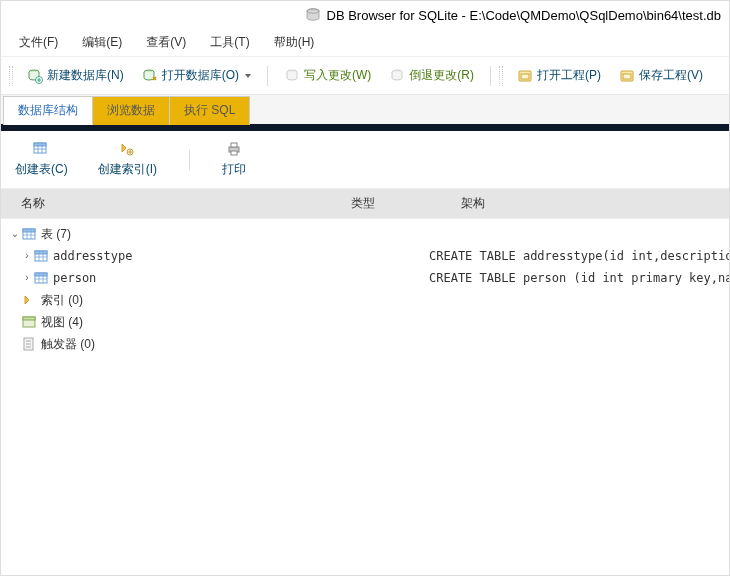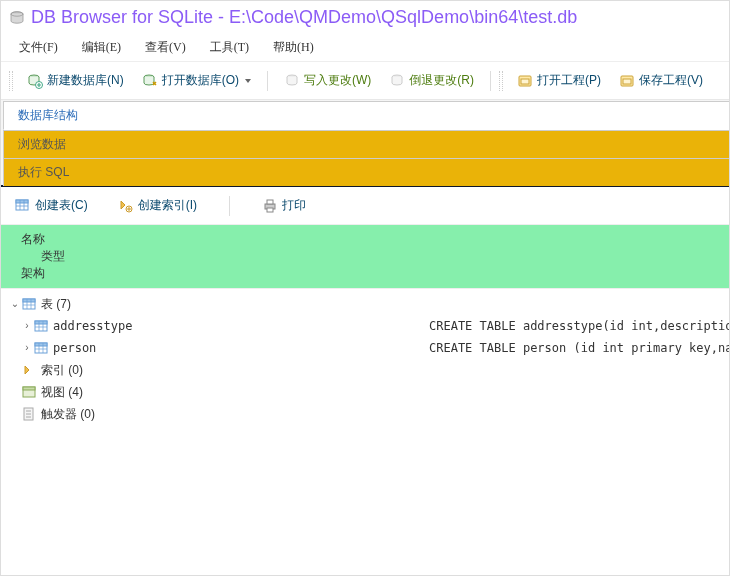--- a/index.html
+++ b/index.html
@@ -11,35 +11,35 @@
       height: 576px;
       overflow: hidden;
       border: 1px solid #ddd;
     }
     .titlebar {
       background: #fff;
       padding: 6px 8px;
       display: flex;
       align-items: center;
       gap: 6px;
-      color: #8b5cf6;
-      font-size: 18px;
+      color: #000000;
+      font-size: 13px;
+      justify-content: flex-end;
     }
     .titlebar svg { flex-shrink: 0; }
     .menubar {
       padding: 2px 8px;
       display: flex;
       gap: 4px;
       color: #333;
       border-bottom: 1px solid #eee;
     }
     .menubar span {
       padding: 3px 10px;
       cursor: default;
-      font-family: Liberation Serif, serif;
     }
     .toolbar {
       padding: 6px 8px;
       display: flex;
       align-items: center;
       gap: 2px;
       border-bottom: 1px solid #e8e8e8;
     }
     .toolbar-btn {
       display: flex;
@@ -65,24 +65,23 @@
     }
     .dropdown-arrow {
       width: 0; height: 0;
       border-left: 3px solid transparent;
       border-right: 3px solid transparent;
       border-top: 4px solid #666;
       margin-left: 2px;
     }
     .tabs {
       display: flex;
-      border-bottom: 2px solid #0f172a;
+      border-bottom: 7px solid #0f172a;
       padding-left: 2px;
       background: #f5f5f5;
-      flex-direction: column;
     }
     .tab {
       padding: 5px 14px;
       border: 1px solid #ccc;
       border-bottom: none;
       background: #eab308;
       color: #555;
       margin-right: -1px;
       cursor: default;
       position: relative;
@@ -94,28 +93,27 @@
       border-bottom: 1px solid #fff;
       z-index: 1;
     }
     .subtoolbar {
       padding: 8px 10px;
       display: flex;
       align-items: center;
       gap: 22px;
       border-bottom: 1px solid #eee;
     }
-    .subtoolbar .toolbar-btn { padding: 2px 4px; }
+    .subtoolbar .toolbar-btn { padding: 2px 4px; flex-direction: column; }
     .tree-header {
       display: flex;
       padding: 6px 18px 6px 20px;
       border-bottom: 1px solid #eee;
       color: #333;
-      background: #86efac;
-      flex-direction: column;
+      background: #e5e5e5;
     }
     .col-name { width: 310px; }
     .col-type { width: 110px; margin-left: 20px; }
     .col-schema { flex: 1; }
     .tree {
       padding: 4px 0;
       color: #333;
     }
     .tree-row {
       display: flex;

